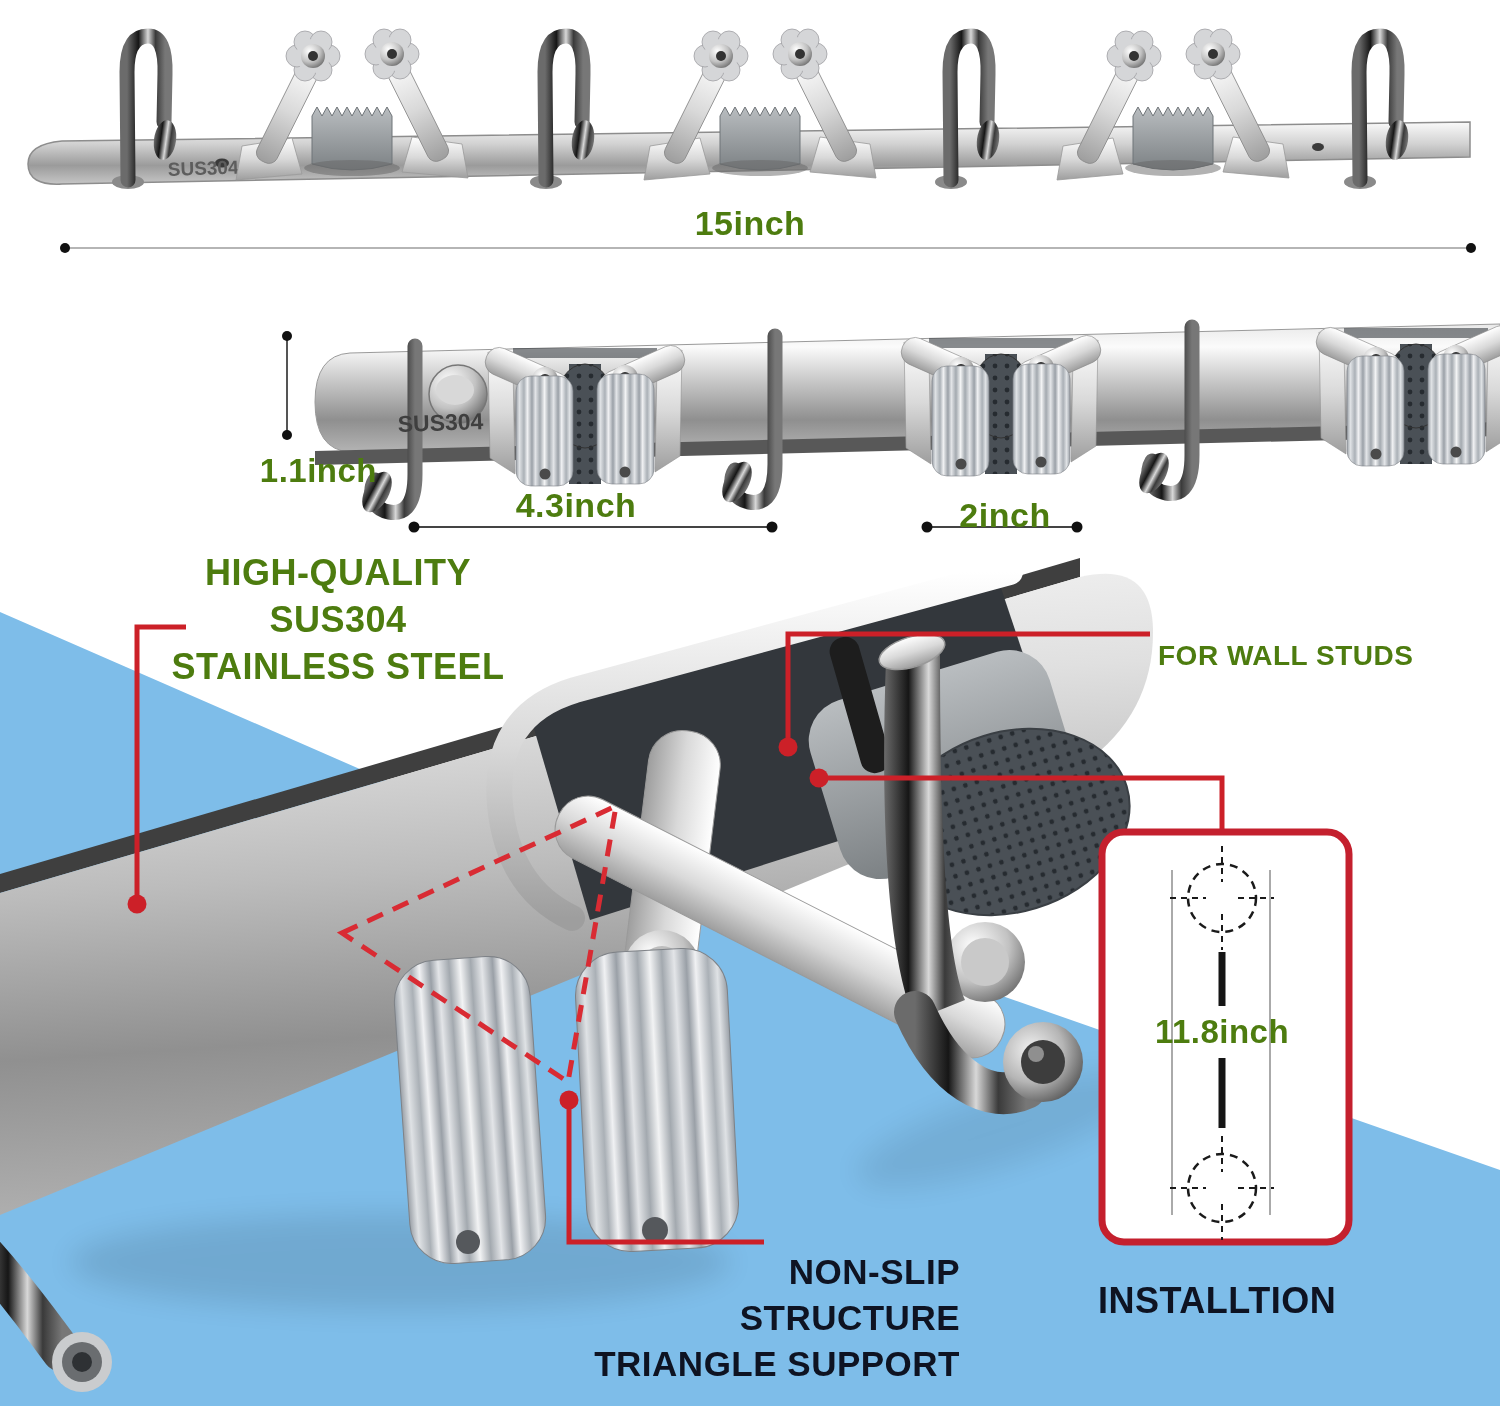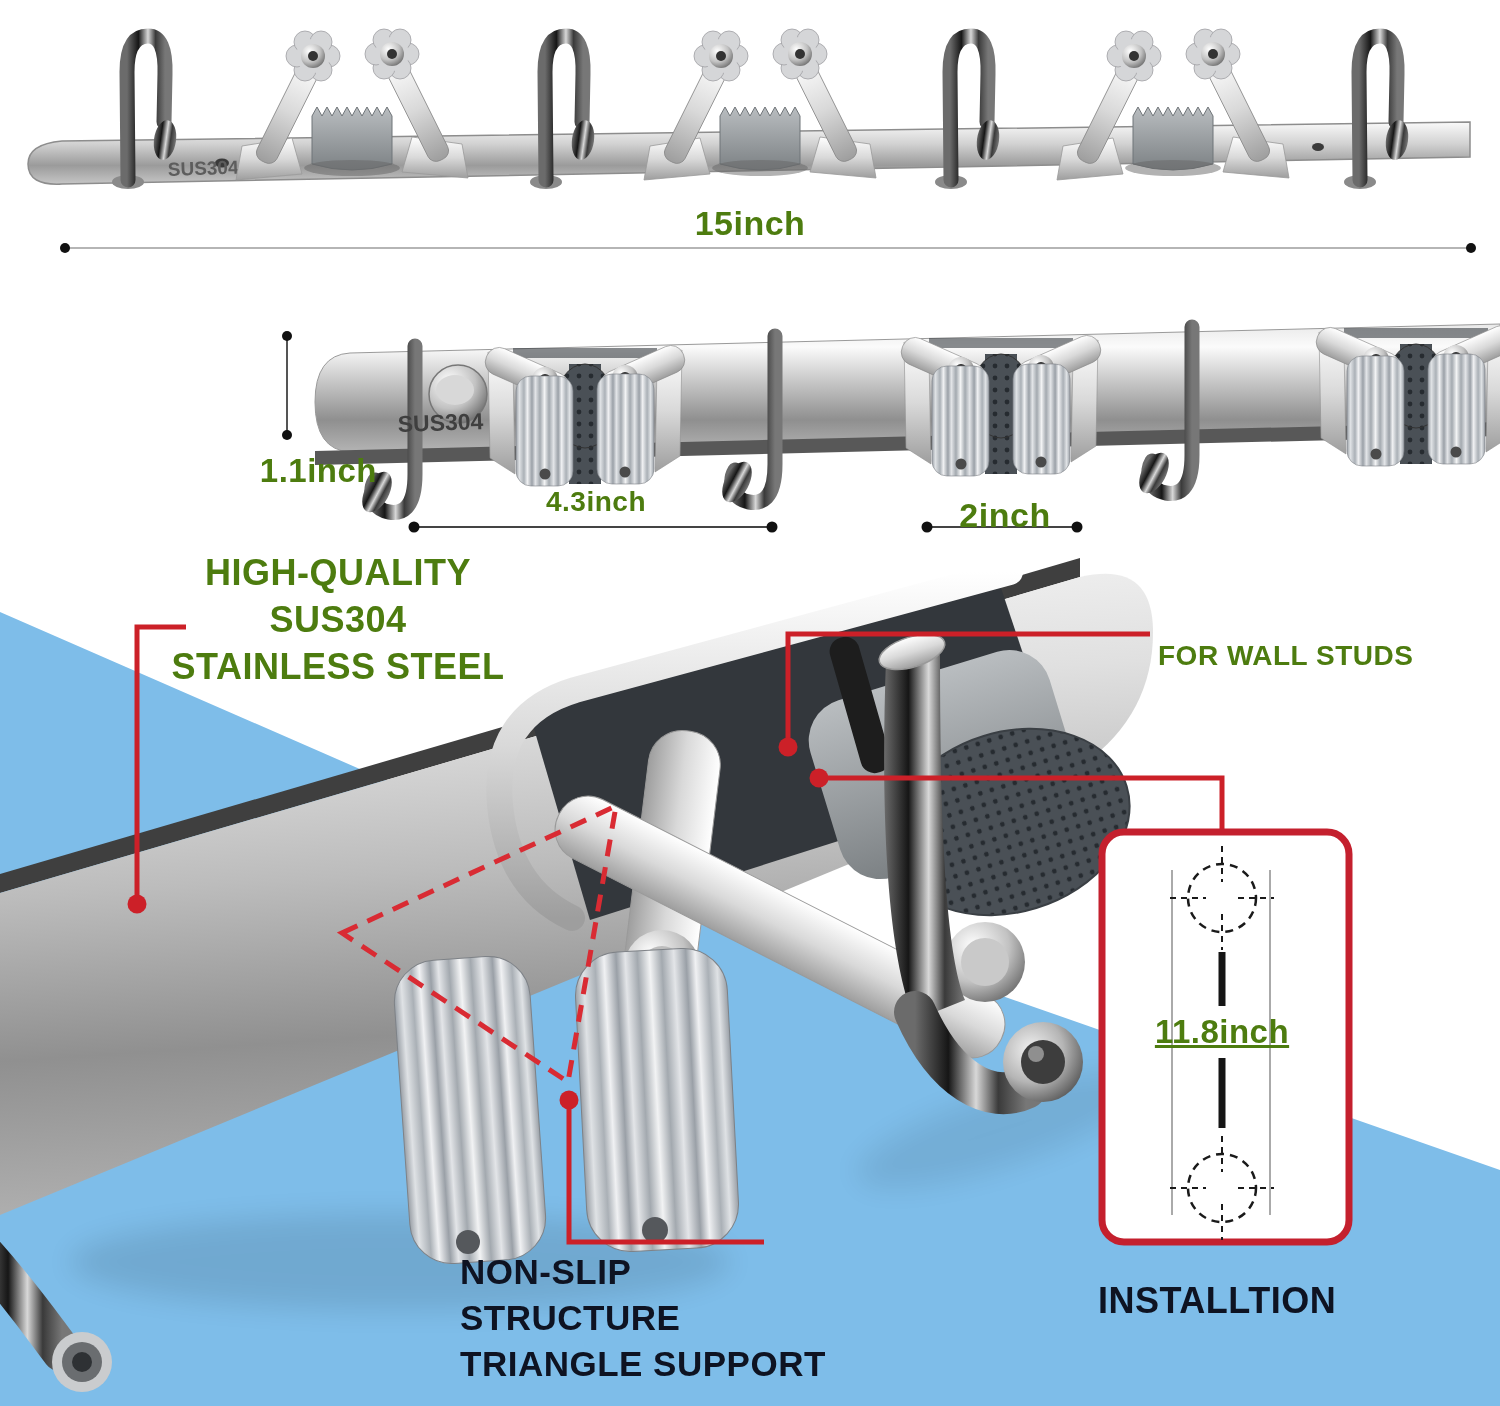--- a/index.html
+++ b/index.html
@@ -2,26 +2,26 @@
 <html><head>
 <meta charset="utf-8">
 <style>
   html,body{margin:0;padding:0;background:#fff;}
   #stage{position:relative;width:1500px;height:1406px;overflow:hidden;background:#ffffff;
          font-family:"Liberation Sans",sans-serif;}
   #bgsvg,#artsvg{position:absolute;left:0;top:0;width:1500px;height:1406px;}
   .lbl{position:absolute;font-weight:bold;color:#4d7c0f;letter-spacing:0.5px;}
   #label-15   {left:650px;  top:204px;  width:200px; text-align:center; font-size:34px;}
   #label-11   {left:233px;  top:452px;  width:144px; text-align:right; font-size:33px;}
-  #label-43   {left:516px;  top:486px;  width:160px; text-align:center; font-size:28px;}
+  #label-43   {left:496px;  top:486px;  width:160px; text-align:center; font-size:34px;}
   #label-2    {left:935px;  top:496px;  width:140px; text-align:center; font-size:34px;}
   #material   {left:128px;  top:549px;  width:420px; text-align:center; font-size:36px; line-height:47px;}
   #wallstuds  {left:1158px; top:640px;  font-size:28px; white-space:nowrap;}
-  #hole-dim   {left:1137px; top:1013px; width:170px; text-align:center; font-size:33px;text-decoration:underline;}
-  #nonslip    {left:460px;  top:1249px; width:500px; text-align:left; font-size:35px; line-height:46px; color:#0e1322;}
+  #hole-dim   {left:1137px; top:1013px; width:170px; text-align:center; font-size:33px;}
+  #nonslip    {left:460px;  top:1249px; width:500px; text-align:right; font-size:35px; line-height:46px; color:#0e1322;}
   #install    {left:1098px; top:1276px; width:340px; font-size:36px; line-height:49px; color:#0e1322;}
   .engrave{font-family:"Liberation Sans",sans-serif;font-weight:bold;}
 </style>
 </head>
 <body>
 
 <div id="stage">
 
 <svg id="bgsvg" viewBox="0 0 1500 1406">
   <defs>

